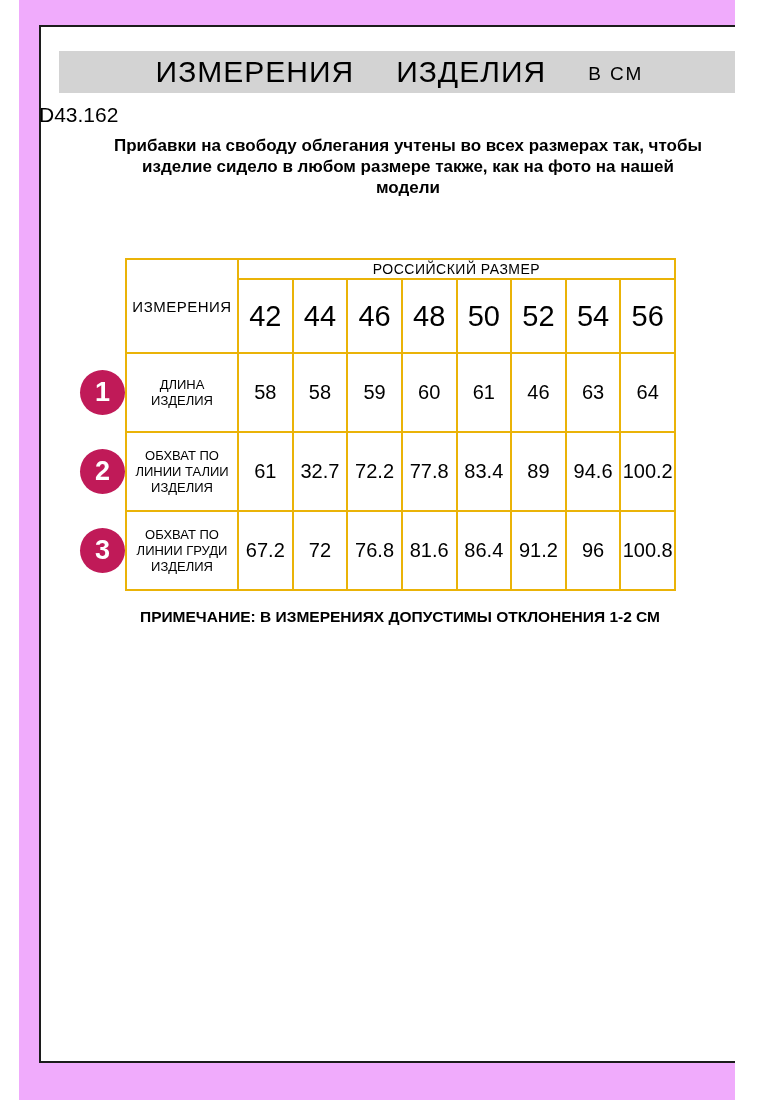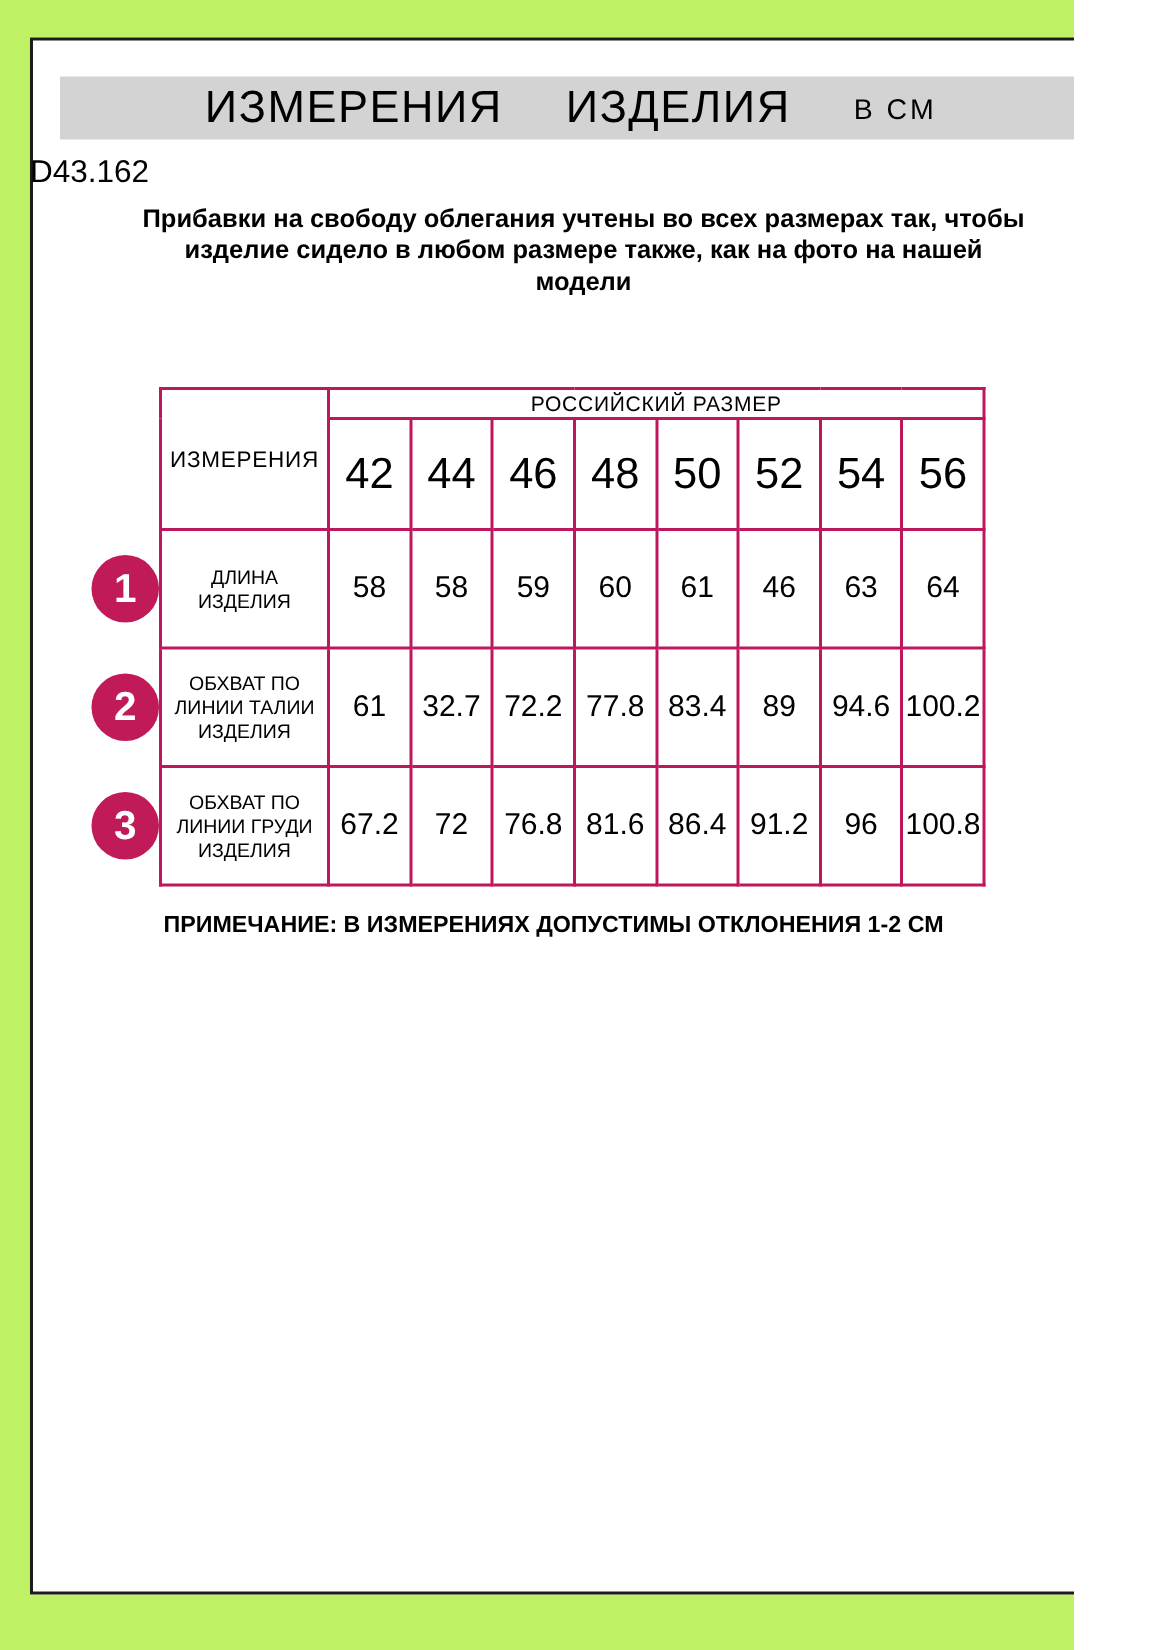--- a/index.html
+++ b/index.html
@@ -6,22 +6,23 @@
     margin: 0;
     padding: 0;
     background: #ffffff;
     font-family: "Liberation Sans", sans-serif;
     color: #000;
   }
   .canvas {
     position: relative;
     width: 716px;
     height: 1100px;
-    background: #bef264;
+    background: #f0abfc;
     overflow: hidden;
+    margin-left: 19px;
   }
   .page-frame {
     position: absolute;
     left: 20px;
     top: 25px;
     width: 718px;
     height: 1034px;
     border: 2px solid #1c1c1c;
     background: #ffffff;
   }
@@ -75,21 +76,21 @@
   .intro p { margin: 0 0 5px 0; font-weight: bold; }
   .size-table {
     position: absolute;
     left: 106px;
     top: 258px;
     width: 551px;
     border-collapse: collapse;
     table-layout: fixed;
   }
   .size-table th, .size-table td {
-    border: 2px solid #be185d;
+    border: 2px solid #eab308;
     text-align: center;
     vertical-align: middle;
     padding: 0;
   }
   .col-measure { width: 110px; }
   .measure-head {
     font-size: 15px;
     font-weight: normal;
     letter-spacing: 0.5px;
   }
@@ -123,21 +124,21 @@
     display: flex;
     align-items: center;
     justify-content: center;
     line-height: 1;
   }
   .badge-1 { left: 61px; top: 370px; }
   .badge-2 { left: 61px; top: 449px; }
   .badge-3 { left: 61px; top: 528px; }
   .note {
     position: absolute;
-    left: 8px;
+    left: 20px;
     top: 608px;
     width: 722px;
     text-align: center;
     font-size: 15.5px;
     font-weight: bold;
   }
 </style>
 </head>
 <body>
 

